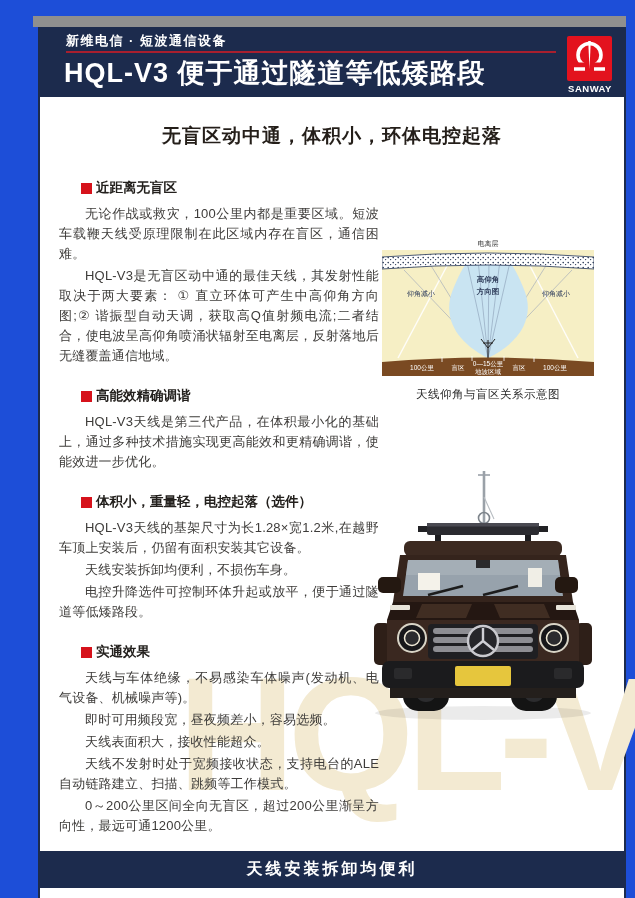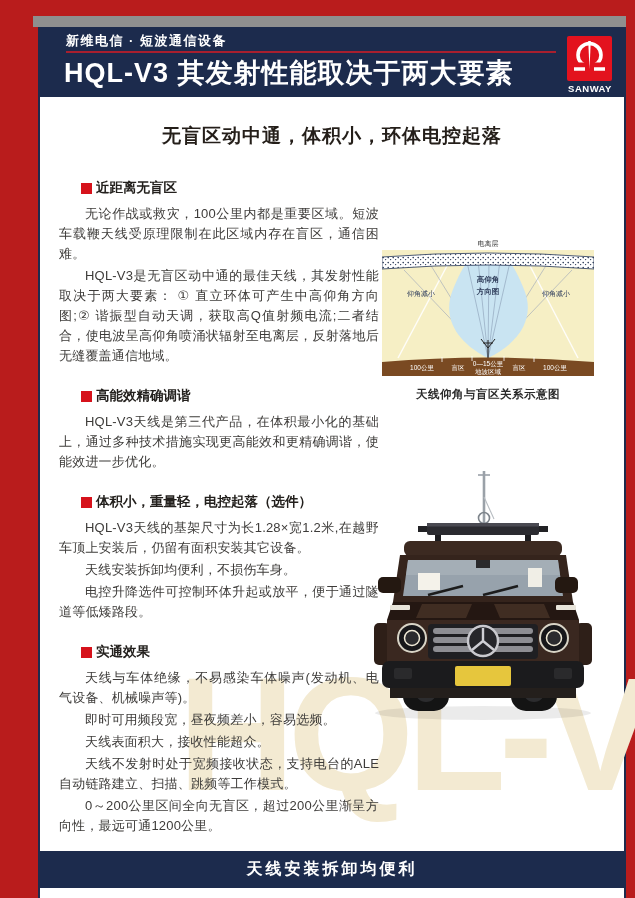--- a/index.html
+++ b/index.html
@@ -1,16 +1,16 @@
 <!DOCTYPE html>
 <html><head>
 <meta charset="utf-8">
 <style>
   html,body{margin:0;padding:0;background:#e9e9e9;}
-  .page{position:relative;width:635px;height:898px;margin:0 auto;background:#b91c1c;
+  .page{position:relative;width:635px;height:898px;margin:0 auto;background:#1d4ed8;
         overflow:hidden;font-family:"Liberation Sans","DejaVu Sans",sans-serif;}
   
   .gray-strip{position:absolute;left:33px;top:16px;width:593px;height:11px;background:#8f8f8f;}
   .header{position:absolute;left:38px;top:27px;width:588px;height:70px;background:#1c2b4d;}
   .brand-line{position:absolute;left:28px;top:5px;color:#ffffff;font-size:13px;font-weight:bold;letter-spacing:1.5px;}
   .red-divider{position:absolute;left:28px;top:24px;width:490px;height:2px;background:#a81f2e;}
   .doc-title{position:absolute;left:26px;top:28px;margin:0;color:#ffffff;font-size:27px;font-weight:bold;letter-spacing:1px;white-space:nowrap;}
   .logo{position:absolute;right:13px;top:9px;width:46px;text-align:center;}
   .logo-box{width:45px;height:45px;background:#e3121e;border-radius:2px;}
   .logo-text{color:#ffffff;font-size:9.5px;font-weight:bold;letter-spacing:.5px;margin-top:2px;}
@@ -24,39 +24,39 @@
   
   .left-col{position:absolute;left:19px;top:82px;width:320px;z-index:3;}
   .sec{margin-bottom:21px;}
   .sec-h{display:flex;align-items:center;gap:4px;margin:0 0 7px 22px;
          color:#23201d;font-size:13.5px;font-weight:bold;}
   .bullet{display:inline-block;width:11px;height:11px;background:#d6121b;flex:0 0 auto;}
   .sec p{margin:0 0 2px 0;color:#3d3b39;font-size:13px;line-height:20px;text-indent:2em;
          letter-spacing:.2px;text-align:justify;}
   
   .diagram{position:absolute;left:342px;top:139px;width:212px;margin:0;z-index:2;}
-  .diagram figcaption{margin-top:7px;text-align:center;color:#2b2b2b;font-size:11.5px;font-weight:700;letter-spacing:.5px;}
+  .diagram figcaption{margin-top:7px;text-align:center;color:#2b2b2b;font-size:11.5px;font-weight:400;letter-spacing:.5px;}
   
   .car{position:absolute;left:292px;top:326px;width:292px;height:302px;margin:0;z-index:2;}
   
   .footer-bar{position:absolute;left:38px;top:851px;width:588px;height:37px;background:#1c2b4d;
               display:flex;align-items:center;justify-content:center;z-index:4;}
   .footer-bar span{color:#ffffff;font-size:16px;font-weight:bold;letter-spacing:3px;}
 </style>
 </head>
 <body>
 
 <div class="page">
 
   <div class="gray-strip"></div>
 
   <header class="header">
     <div class="brand-line">新维电信 · 短波通信设备</div>
     <div class="red-divider"></div>
-    <h1 class="doc-title">HQL-V3 其发射性能取决于两大要素</h1>
+    <h1 class="doc-title">HQL-V3 便于通过隧道等低矮路段</h1>
     <div class="logo">
       <div class="logo-box">
         <svg width="45" height="45" viewBox="0 0 45 45">
           <circle cx="22.5" cy="19" r="11.5" fill="none" stroke="#ffffff" stroke-width="3.6"></circle>
           <rect x="9" y="26.5" width="27" height="7" fill="#e3121e"></rect>
           <path d="M7,33 h11 M27,33 h11" stroke="#ffffff" stroke-width="3.4"></path>
           <polygon points="21.2,5 23.8,5 22.5,33" fill="#ffffff"></polygon>
         </svg>
       </div>
       <div class="logo-text">SANWAY</div>

